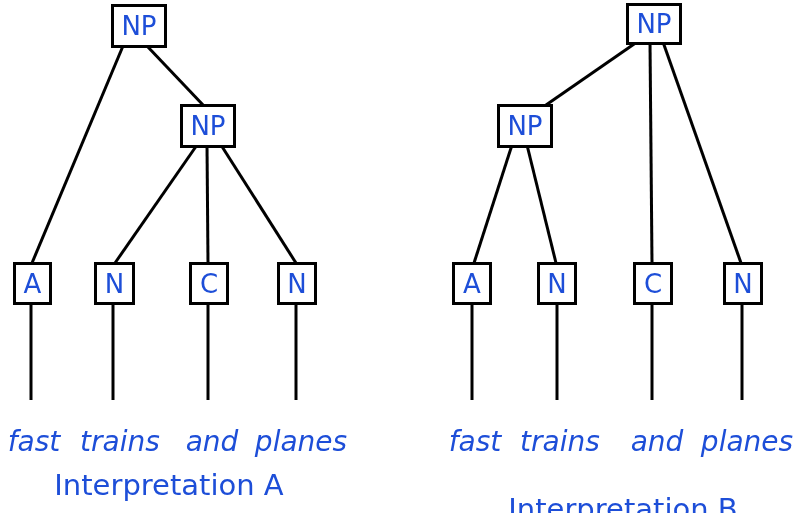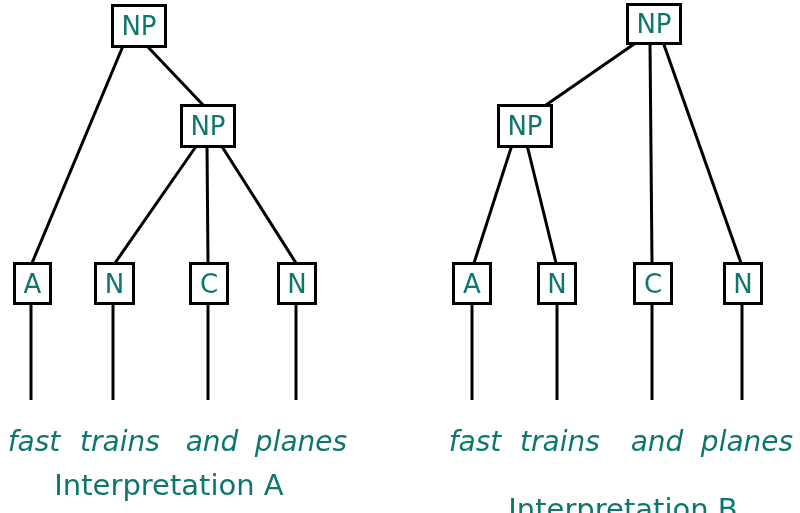--- a/index.html
+++ b/index.html
@@ -5,21 +5,21 @@
   html, body {
     margin: 0;
     padding: 0;
     background: #ffffff;
   }
   .canvas {
     position: relative;
     width: 800px;
     height: 513px;
     background: #ffffff;
-    color: #0f766e;
+    color: #1d4ed8;
     font-family: "DejaVu Sans", sans-serif;
     overflow: hidden;
   }
   svg.edges {
     position: absolute;
     left: 0;
     top: 0;
     width: 800px;
     height: 513px;
   }

